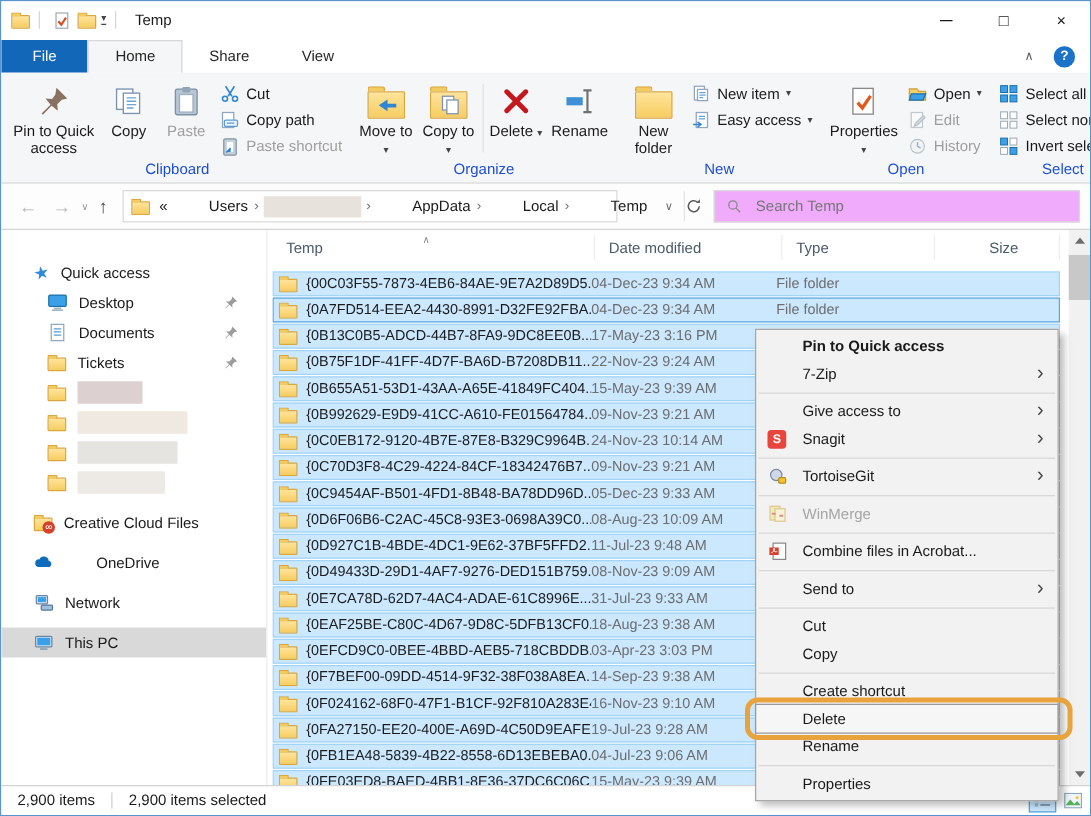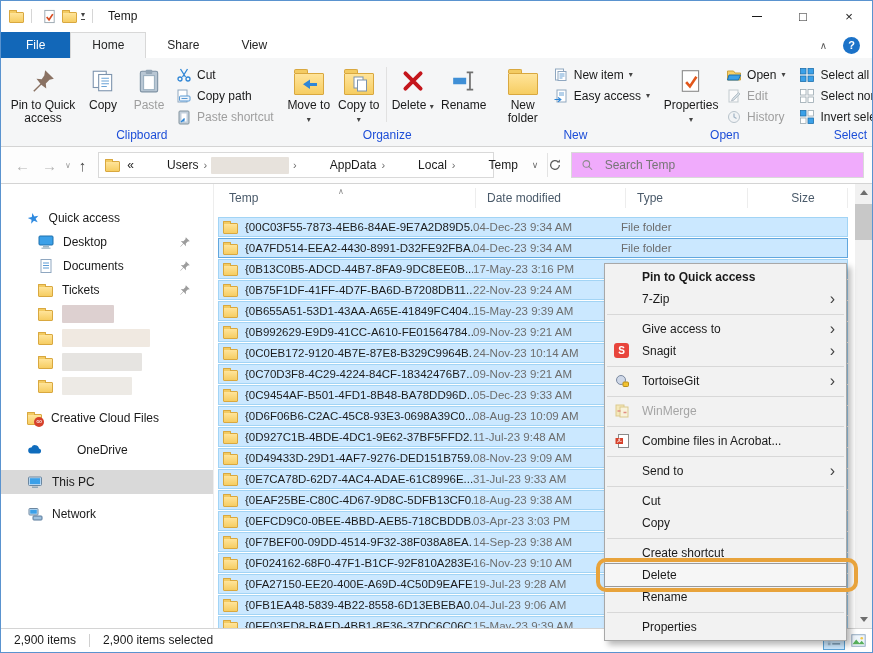--- a/index.html
+++ b/index.html
@@ -466,35 +466,35 @@
             <span class="ccbadge">∞</span>
           </span>
           <span class="sl">Creative Cloud Files</span>
         </div>
         <div class="side-item" style="margin-top: 8px; gap: 25px;">
           <svg class="si" viewBox="0 0 16 16">
             <path d="M4 11.5a3 3 0 0 1 .4-6A4 4 0 0 1 12 6.5a2.6 2.6 0 0 1 .4 5z" fill="#0f6cbd"></path>
           </svg>
           <span class="sl">OneDrive</span>
         </div>
+        <div class="side-item" style="margin-top: 8px;">
+          <svg class="si" viewBox="0 0 16 16">
+            <rect x="2" y="2.5" width="9" height="6.5" rx=".8" fill="#cfe3f5" stroke="#6b87a0"></rect>
+            <rect x="3.2" y="3.7" width="6.6" height="4" fill="#3ba0e8"></rect>
+            <rect x="6" y="10" width="9" height="4" rx=".8" fill="#9fc1dd" stroke="#56789a"></rect>
+          </svg>
+          <span class="sl">Network</span>
+        </div>
         <div class="side-item sel" style="margin-top: 8px;">
           <svg class="si" viewBox="0 0 16 16">
             <rect x="1.5" y="3" width="13" height="8.5" rx="1" fill="#cfe3f5" stroke="#6b87a0"></rect>
             <rect x="2.8" y="4.2" width="10.4" height="6" fill="#3ba0e8"></rect>
             <rect x="5" y="12.5" width="6" height="1.5" fill="#8fa7b8"></rect>
           </svg>
           <span class="sl">This PC</span>
-        </div>
-        <div class="side-item" style="margin-top: 8px;">
-          <svg class="si" viewBox="0 0 16 16">
-            <rect x="2" y="2.5" width="9" height="6.5" rx=".8" fill="#cfe3f5" stroke="#6b87a0"></rect>
-            <rect x="3.2" y="3.7" width="6.6" height="4" fill="#3ba0e8"></rect>
-            <rect x="6" y="10" width="9" height="4" rx=".8" fill="#9fc1dd" stroke="#56789a"></rect>
-          </svg>
-          <span class="sl">Network</span>
         </div>
       </div>
     <div class="filearea">
       <div class="headers">
         <div class="hc name">
           <span>Temp</span>
           <span class="sortc">∧</span>
         </div>
         <div class="hc date">Date modified</div>
         <div class="hc type">Type</div>

